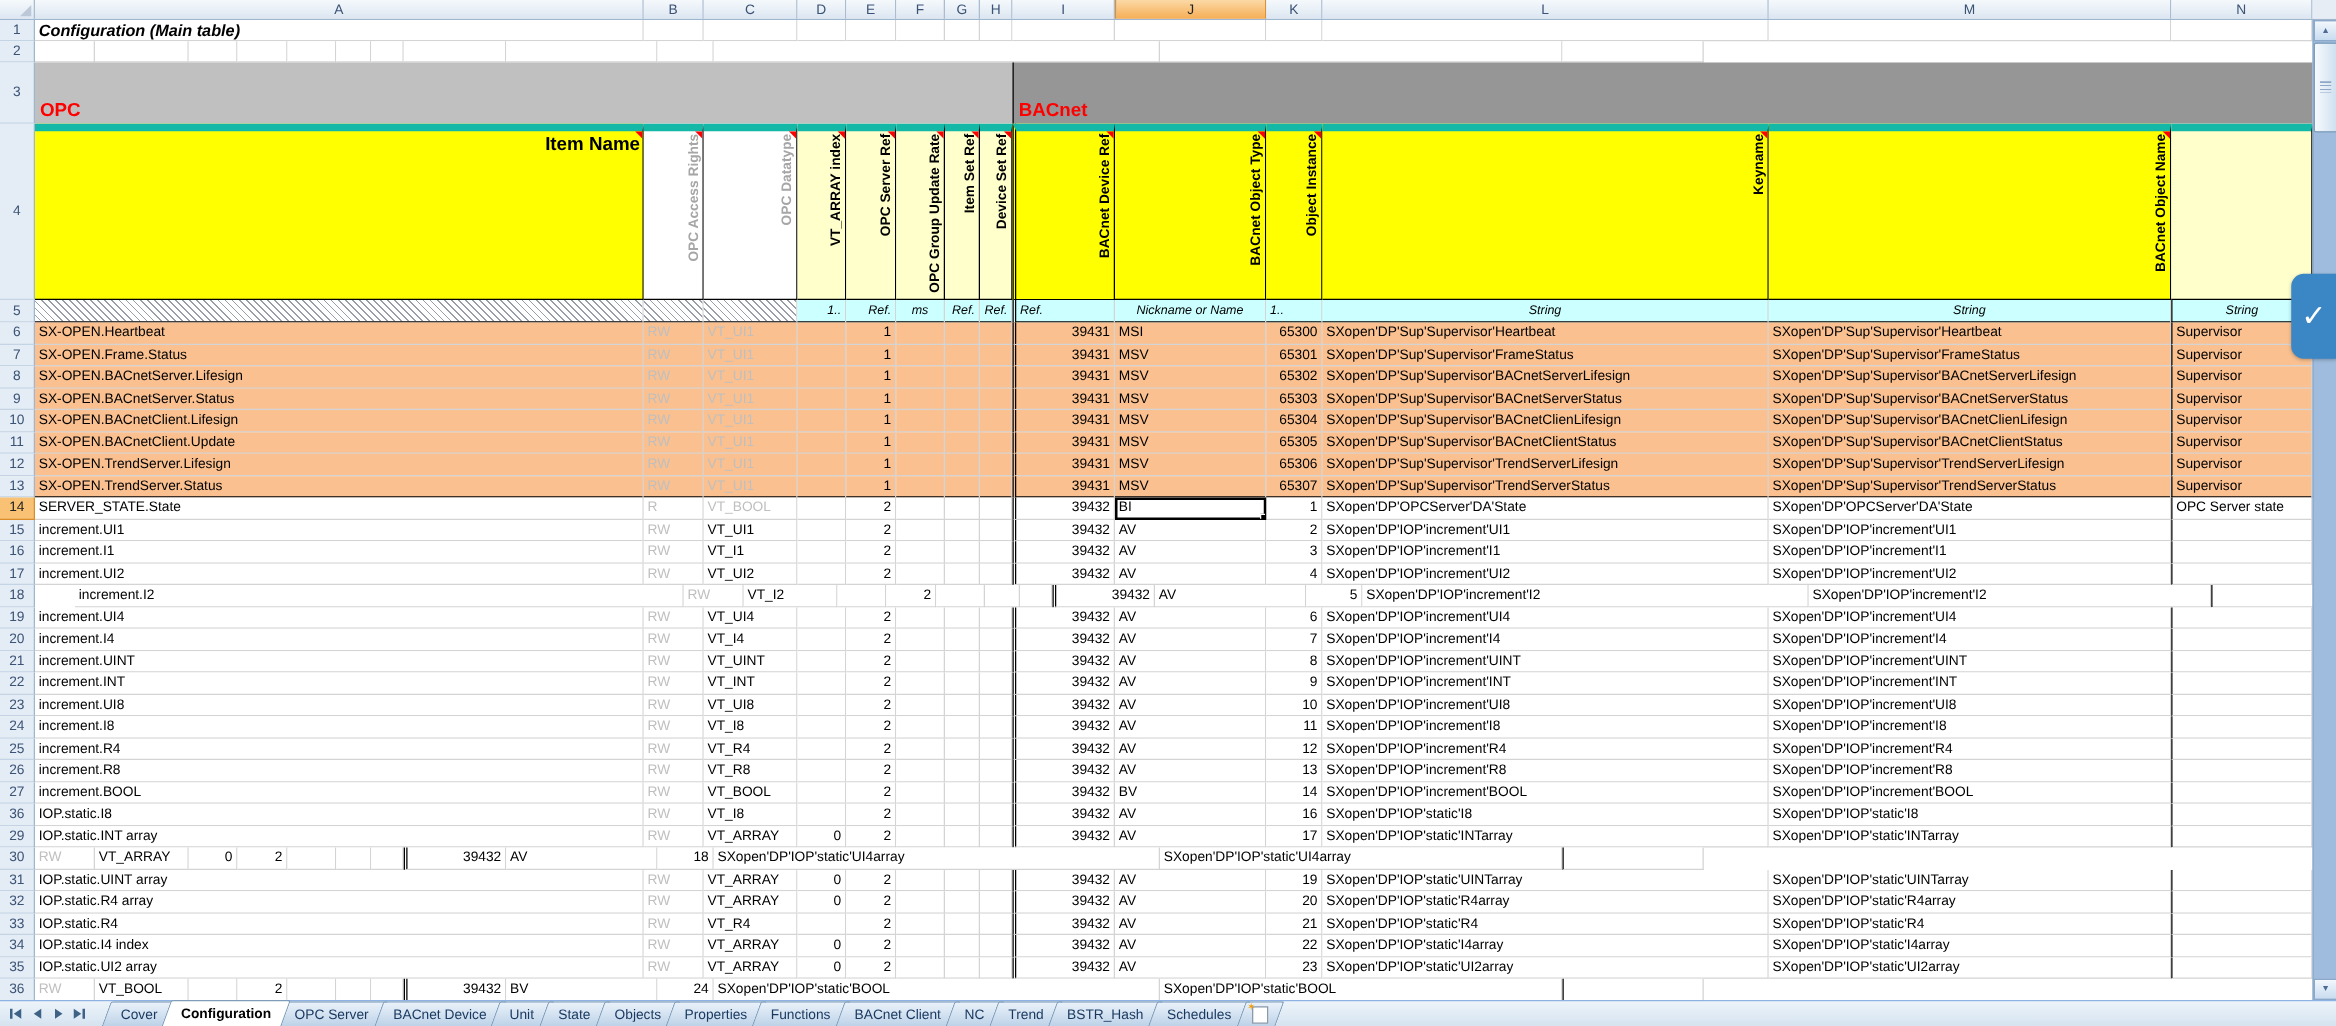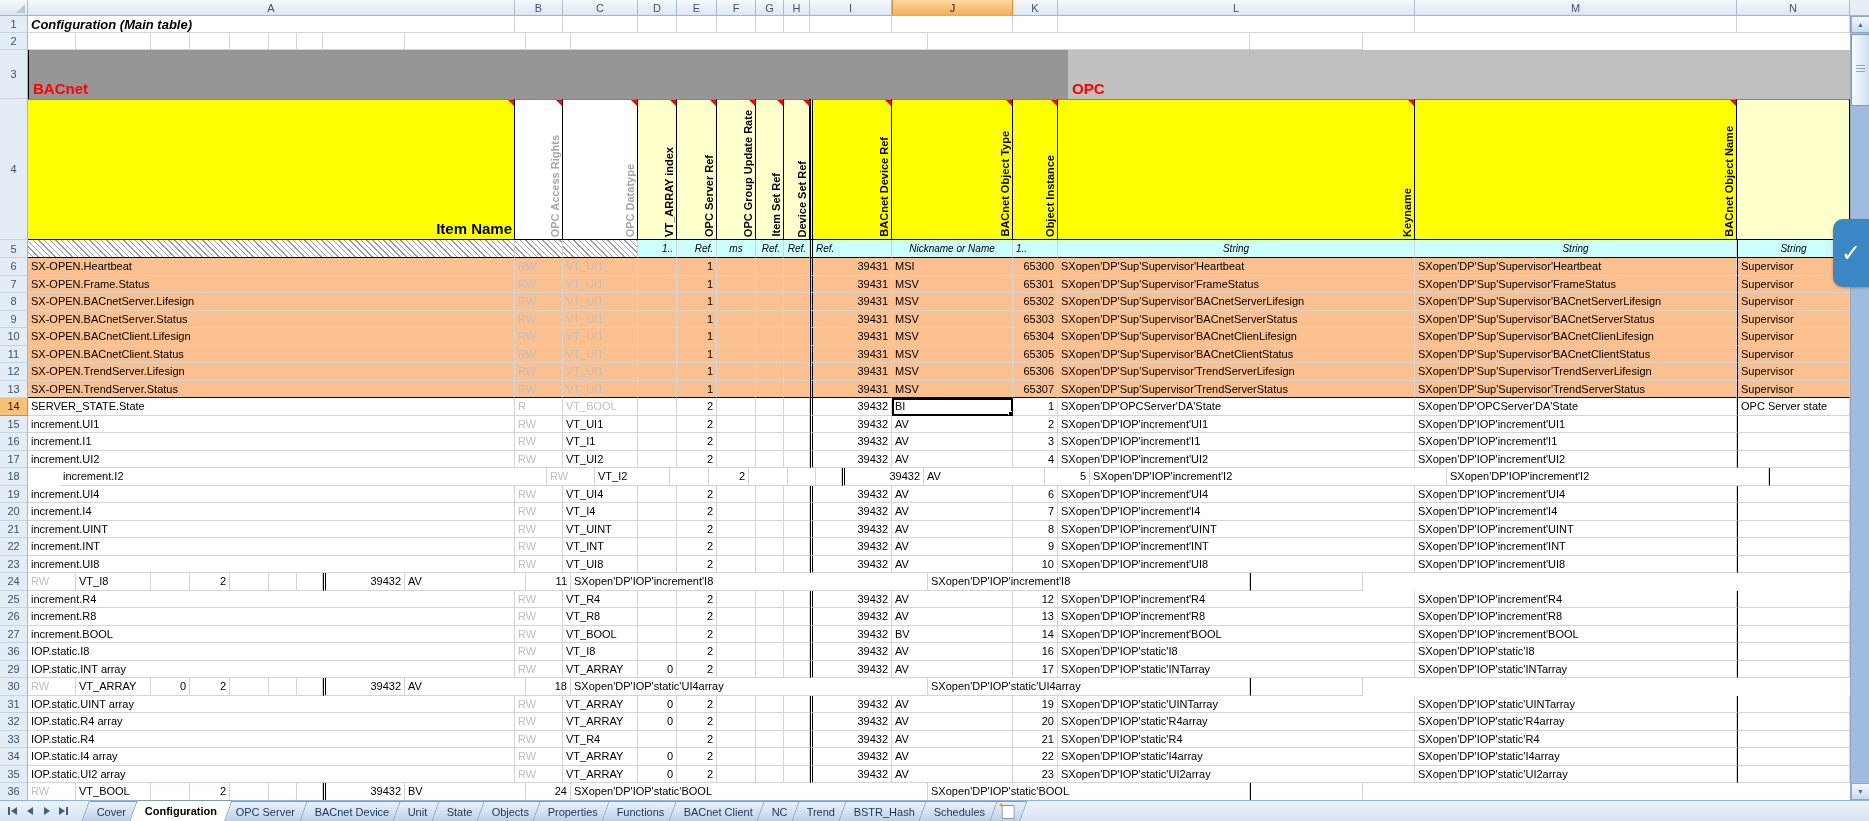--- a/index.html
+++ b/index.html
@@ -31,21 +31,21 @@
   .c.right{justify-content:flex-end;} .c.center{justify-content:center;}
   .c.gray{color:#BFBFBF;} .c.orange{background:#FAC090;}
   .c.secL{border-left:3px double #000;} .c.blackL{border-left:1px solid #000;}
   .c.bdrB{border-bottom:1px solid #000;}
   .title-cell{font-weight:bold;font-style:italic;font-size:13px;}
   .sub-cell{font-style:italic;font-size:11px;}
   .sec{box-sizing:border-box;display:flex;align-items:flex-end;padding:2px 4px;
        font-weight:bold;font-size:15px;color:#FF0000;flex-shrink:0;}
   
   .h4{box-sizing:border-box;border-right:1px solid #000;border-bottom:1px solid #000;
-      border-top:1px solid #14b8a6;position:relative;display:flex;align-items:flex-end;
+      border-top:6px solid #14b8a6;position:relative;display:flex;align-items:flex-start;
       justify-content:flex-end;overflow:hidden;flex-shrink:0;}
   .h4.secL{border-left:3px double #000;}
   .rot{writing-mode:vertical-rl;transform:rotate(180deg);font-weight:bold;font-size:11px;
        line-height:12px;white-space:normal;max-height:135px;padding:2px 1px;}
   .rot.gray{color:#A6A6A6;}
   .itemname{font-weight:bold;font-size:15px;padding:2px 2px;}
   .cmark{position:absolute;top:0;right:0;width:0;height:0;
          border-left:6px solid transparent;border-top:6px solid #F00;}
   .bgY{background:#FFFF00;} .bgPY{background:#FFFFCC;} .bgW{background:#fff;}
   .hatch{background:repeating-linear-gradient(45deg,#fff 0 3px,#989FA8 3px 4px);}
@@ -142,22 +142,22 @@
         <div class="c " style="width: 26px;"></div>
         <div class="c " style="width: 82px;"></div>
         <div class="c " style="width: 121px;"></div>
         <div class="c " style="width: 45px;"></div>
         <div class="c " style="width: 357px;"></div>
         <div class="c " style="width: 322px;"></div>
         <div class="c " style="width: 113px;"></div>
       </div>
       <div class="row" style="height: 49px;">
         <div class="gut">3</div>
+        <div class="sec" style="width: 782px; background: rgb(192, 192, 192);">OPC</div>
         <div class="sec" style="width: 1040px; background: rgb(150, 150, 150); border-left: 1px solid rgb(0, 0, 0);">BACnet</div>
-        <div class="sec" style="width: 782px; background: rgb(192, 192, 192);">OPC</div>
       </div>
       <div class="row" style="height: 141px;">
         <div class="gut">4</div>
         <div class="h4 bgY" style="width: 487px;">
           <span class="itemname">Item Name</span>
           <span class="cmark"></span>
         </div>
         <div class="h4 bgW" style="width: 48px;">
           <span class="rot gray">OPC Access Rights</span>
           <span class="cmark"></span>
@@ -327,21 +327,21 @@
         <div class="c  orange" style="width: 26px;"></div>
         <div class="c right secL orange" style="width: 82px;">39431</div>
         <div class="c  orange" style="width: 121px;">MSV</div>
         <div class="c right orange" style="width: 45px;">65304</div>
         <div class="c  orange" style="width: 357px;">SXopen'DP'Sup'Supervisor'BACnetClienLifesign</div>
         <div class="c  orange" style="width: 322px;">SXopen'DP'Sup'Supervisor'BACnetClienLifesign</div>
         <div class="c  blackL orange" style="width: 113px;">Supervisor</div>
       </div>
       <div class="row" style="height: 17.5px;">
         <div class="gut">11</div>
-        <div class="c  orange" style="width: 487px;">SX-OPEN.BACnetClient.Status</div>
+        <div class="c  orange" style="width: 487px;">SX-OPEN.BACnetClient.Update</div>
         <div class="c  orange gray" style="width: 48px;">RW</div>
         <div class="c  orange gray" style="width: 75px;">VT_UI1</div>
         <div class="c right orange" style="width: 39px;"></div>
         <div class="c right orange" style="width: 40px;">1</div>
         <div class="c  orange" style="width: 39px;"></div>
         <div class="c  orange" style="width: 28px;"></div>
         <div class="c  orange" style="width: 26px;"></div>
         <div class="c right secL orange" style="width: 82px;">39431</div>
         <div class="c  orange" style="width: 121px;">MSV</div>
         <div class="c right orange" style="width: 45px;">65305</div>
@@ -548,20 +548,21 @@
         <div class="c " style="width: 26px;"></div>
         <div class="c right secL" style="width: 82px;">39432</div>
         <div class="c " style="width: 121px;">AV</div>
         <div class="c right" style="width: 45px;">10</div>
         <div class="c " style="width: 357px;">SXopen'DP'IOP'increment'UI8</div>
         <div class="c " style="width: 322px;">SXopen'DP'IOP'increment'UI8</div>
         <div class="c  blackL" style="width: 113px;"></div>
       </div>
       <div class="row" style="height: 17.5px;">
         <div class="gut">24</div>
+        <div class="c " style="width: 487px;">increment.I8</div>
         <div class="c  gray" style="width: 48px;">RW</div>
         <div class="c " style="width: 75px;">VT_I8</div>
         <div class="c right" style="width: 39px;"></div>
         <div class="c right" style="width: 40px;">2</div>
         <div class="c " style="width: 39px;"></div>
         <div class="c " style="width: 28px;"></div>
         <div class="c " style="width: 26px;"></div>
         <div class="c right secL" style="width: 82px;">39432</div>
         <div class="c " style="width: 121px;">AV</div>
         <div class="c right" style="width: 45px;">11</div>
@@ -716,21 +717,21 @@
         <div class="c " style="width: 26px;"></div>
         <div class="c right secL" style="width: 82px;">39432</div>
         <div class="c " style="width: 121px;">AV</div>
         <div class="c right" style="width: 45px;">21</div>
         <div class="c " style="width: 357px;">SXopen'DP'IOP'static'R4</div>
         <div class="c " style="width: 322px;">SXopen'DP'IOP'static'R4</div>
         <div class="c  blackL" style="width: 113px;"></div>
       </div>
       <div class="row" style="height: 17.5px;">
         <div class="gut">34</div>
-        <div class="c " style="width: 487px;">IOP.static.I4 array</div>
+        <div class="c " style="width: 487px;">IOP.static.I4 index</div>
         <div class="c  gray" style="width: 48px;">RW</div>
         <div class="c " style="width: 75px;">VT_ARRAY</div>
         <div class="c right" style="width: 39px;">0</div>
         <div class="c right" style="width: 40px;">2</div>
         <div class="c " style="width: 39px;"></div>
         <div class="c " style="width: 28px;"></div>
         <div class="c " style="width: 26px;"></div>
         <div class="c right secL" style="width: 82px;">39432</div>
         <div class="c " style="width: 121px;">AV</div>
         <div class="c right" style="width: 45px;">22</div>

